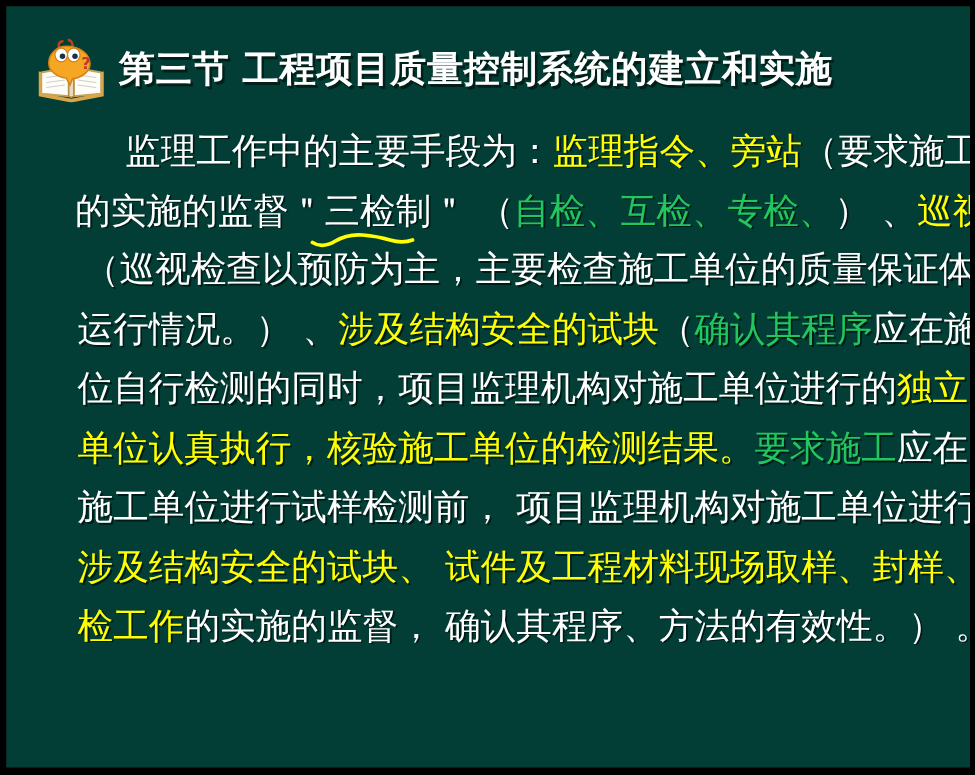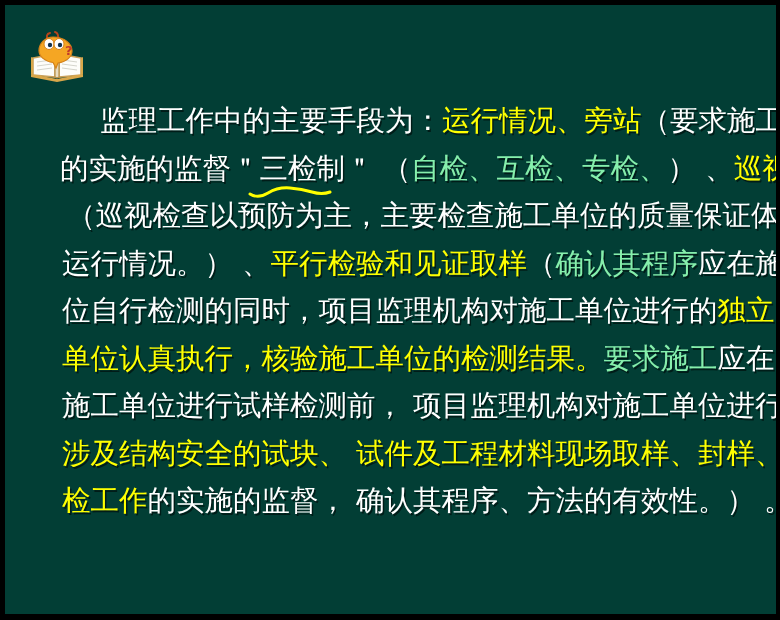--- a/index.html
+++ b/index.html
@@ -90,21 +90,21 @@
   
   #squiggle {
     position: absolute;
     left: 243px;
     top: 178px;
     width: 84px;
     height: 16px;
     pointer-events: none;
   }
 </style>
-<style>.w{color:#FFFFFF;text-align:center;}.y{color:#FFFF00;}.b{color:#86efac;}#slide{background:#023E35;}#title-text{color:#FFFFFF;}</style></head>
+<style>.w{color:#FFFFFF;text-align:center;}.y{color:#FFFF00;}.b{color:#22c55e;}#slide{background:#023E35;}#title-text{color:#FFFFFF;}</style></head>
 <body>
 
 <div id="slide">
 
   <div id="title-row">
 
     <div id="title-icon">
       <svg width="60" height="52" viewBox="0 0 60 52" xmlns="http://www.w3.org/2000/svg">
 
         <path d="M6 28 L28 24 L28 47 L6 45 Z" fill="#fdfdfa" stroke="#c9a05a" stroke-width="1.6"></path>
@@ -127,27 +127,28 @@
 
         <path d="M26 7 C38 7 45 14 45 21 C45 27 39 32 31 33 L29 38 L26 32.5 C18 31.5 12 26.5 12 20.5 C12 13.5 18 7 26 7 Z" fill="#f5a623" stroke="#d4821a" stroke-width="1.2"></path>
         <ellipse cx="22" cy="14" rx="5" ry="5.5" fill="#ffffff" stroke="#d4821a" stroke-width="1"></ellipse>
         <ellipse cx="32" cy="14" rx="5" ry="5.5" fill="#ffffff" stroke="#d4821a" stroke-width="1"></ellipse>
         <circle cx="23" cy="15" r="2.2" fill="#15314c"></circle>
         <circle cx="33" cy="15" r="2.2" fill="#15314c"></circle>
         <text x="38" y="25" font-size="13" font-weight="bold" fill="#c0392b" font-family="DejaVu Sans, sans-serif">?</text>
       </svg>
     </div>
 
+    <div id="title-text">第三节  工程项目质量控制系统的建立和实施</div>
   </div>
 
   <div id="body-text">
-      <div class="line ind-1"><span class="w">监理工作中的主要手段为：</span><span class="y">运行情况、旁站</span><span class="w">（要求施工</span></div>
+      <div class="line ind-1"><span class="w">监理工作中的主要手段为：</span><span class="y">监理指令、旁站</span><span class="w">（要求施工</span></div>
       <div class="line ind-2"><span class="w">的实施的监督＂三检制＂ （</span><span class="b">自检、互检、专检、</span><span class="w">） 、</span><span class="y">巡视</span></div>
       <div class="line ind-0"><span class="w">（巡视检查以预防为主，主要检查施工单位的质量保证体系</span></div>
-      <div class="line ind-3"><span class="w">运行情况。） 、</span><span class="y">平行检验和见证取样</span><span class="w">（</span><span class="b">确认其程序</span><span class="w">应在施工单</span></div>
+      <div class="line ind-3"><span class="w">运行情况。） 、</span><span class="y">涉及结构安全的试块</span><span class="w">（</span><span class="b">确认其程序</span><span class="w">应在施工单</span></div>
       <div class="line ind-3"><span class="w">位自行检测的同时，项目监理机构对施工单位进行的</span><span class="y">独立</span></div>
       <div class="line ind-3"><span class="y">单位认真执行，核验施工单位的检测结果。</span><span class="b">要求施工</span><span class="w">应在</span></div>
       <div class="line ind-3"><span class="w">施工单位进行试样检测前， 项目监理机构对施工单位进行的</span></div>
       <div class="line ind-3"><span class="y">涉及结构安全的试块、 试件及工程材料现场取样、封样、 送</span></div>
       <div class="line ind-3"><span class="y">检工作</span><span class="w">的实施的监督， 确认其程序、方法的有效性。） 。</span></div>
     </div>
 
   <svg id="squiggle" viewBox="0 0 84 16" xmlns="http://www.w3.org/2000/svg">
     <path d="M2 11 Q10 16 20 10 Q30 4 42 5 Q54 6 64 9 Q74 12 82 9" stroke="#FFFF00" stroke-width="3" fill="none" stroke-linecap="round"></path>
   </svg>

